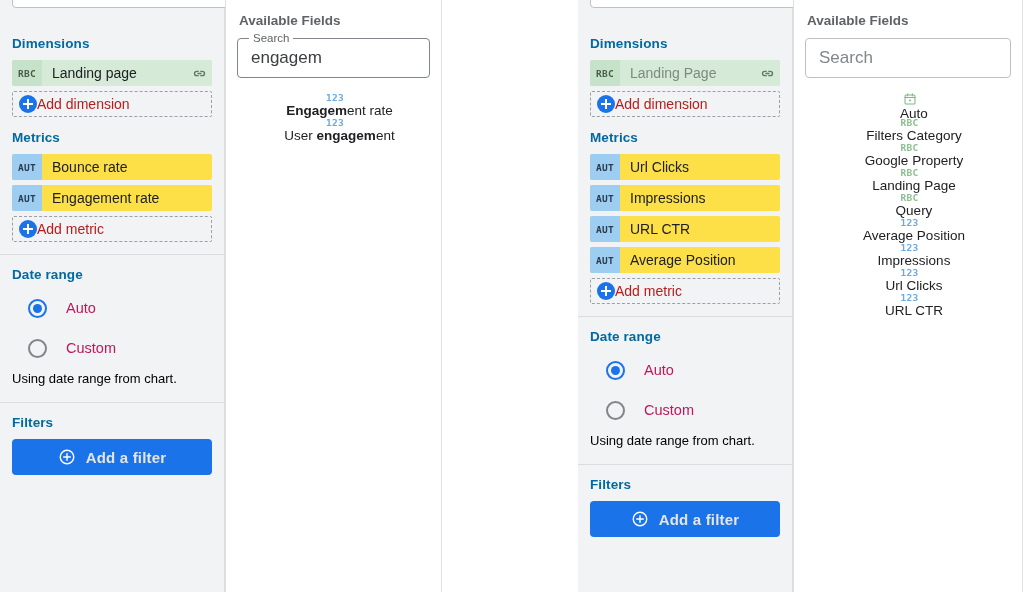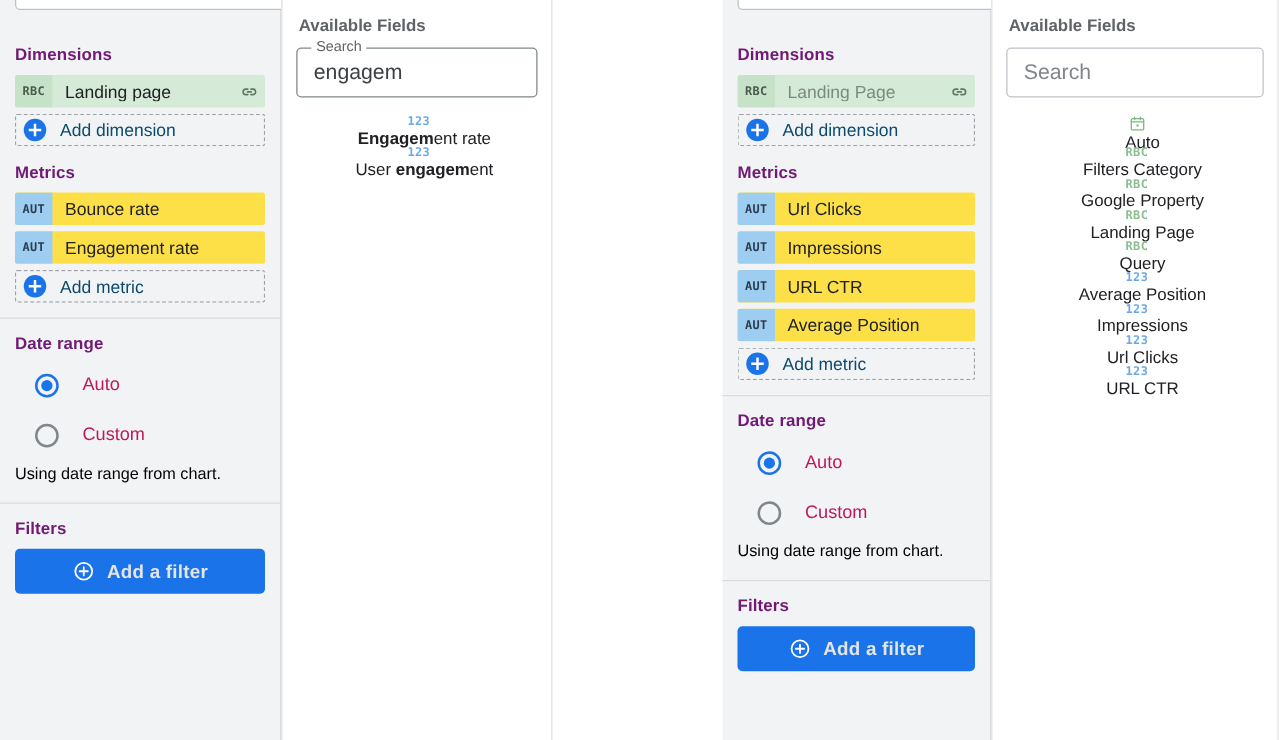--- a/index.html
+++ b/index.html
@@ -23,21 +23,21 @@
 
   
   .top-stub{
     position:absolute;top:-26px;height:34px;border:1px solid #bdc1c6;
     border-radius:4px;background:#fff;box-sizing:border-box;
   }
 
   .section{padding:10px 12px 12px 12px;border-bottom:1px solid #dadce0;}
   .section.last{border-bottom:none;}
   .section-title{
-    font-size:13.5px;color:#701a75;font-weight:700;letter-spacing:.1px;
+    font-size:13.5px;color:#0369a1;font-weight:700;letter-spacing:.1px;
     margin:0 0 9px 0;
   }
 
   
   .chip{
     display:flex;align-items:center;height:26px;margin-bottom:5px;
     border-radius:2px;overflow:hidden;cursor:pointer;position:relative;
   }
   .chip.dim{background:#d5ead7;}
   .chip.met{background:#fde047;}
@@ -66,21 +66,21 @@
   }
   .plus{
     width:18px;height:18px;min-width:18px;border-radius:50%;background:#1a73e8;
     position:relative;
   }
   .plus:before,.plus:after{
     content:"";position:absolute;background:#fff;
   }
   .plus:before{left:4px;top:8px;width:10px;height:2px;}
   .plus:after{top:4px;left:8px;height:10px;width:2px;}
-  .add-row .add-label{font-size:14px;color:#0c4a6e;padding-left:11px;}
+  .add-row .add-label{font-size:14px;color:#b91c1c;}
 
   
   .radio-row{display:flex;align-items:center;height:34px;margin:5px 0 6px 16px;cursor:pointer;}
   .radio{
     width:19px;height:19px;min-width:19px;border-radius:50%;
     border:2px solid #80868b;box-sizing:border-box;position:relative;
   }
   .radio.on{border-color:#1a73e8;}
   .radio.on:after{
     content:"";position:absolute;left:50%;top:50%;width:9px;height:9px;

